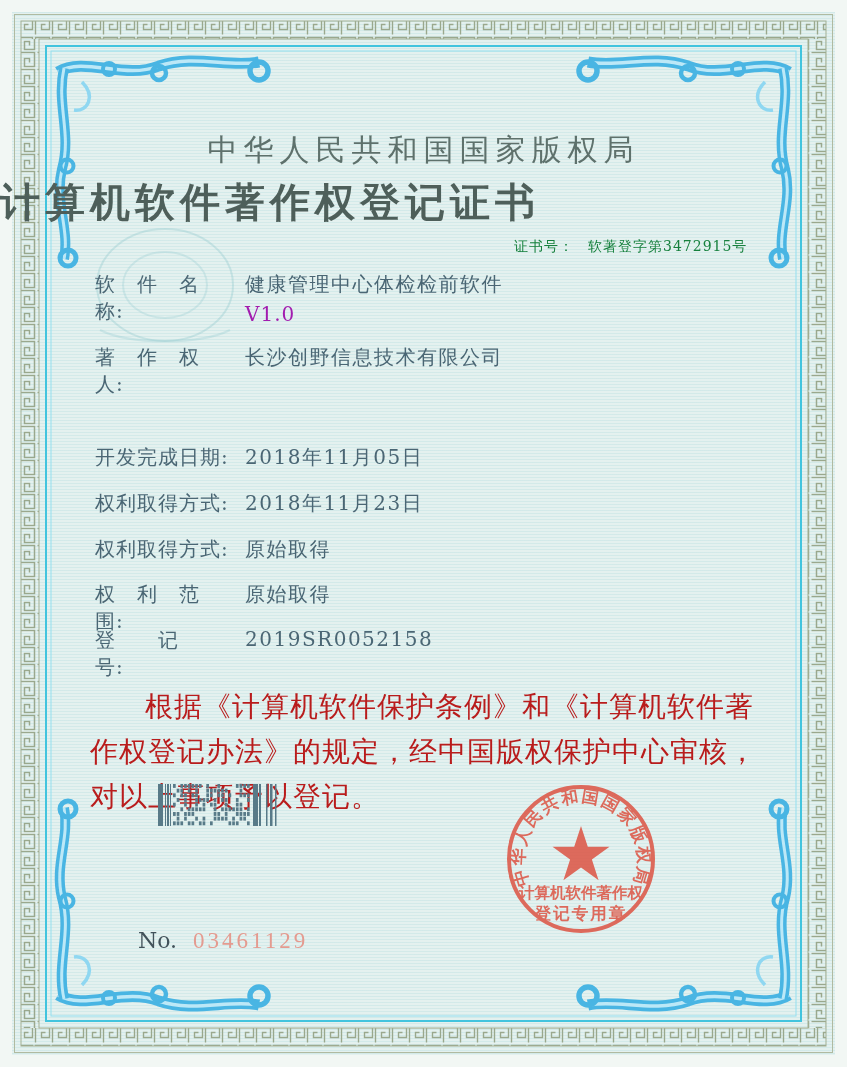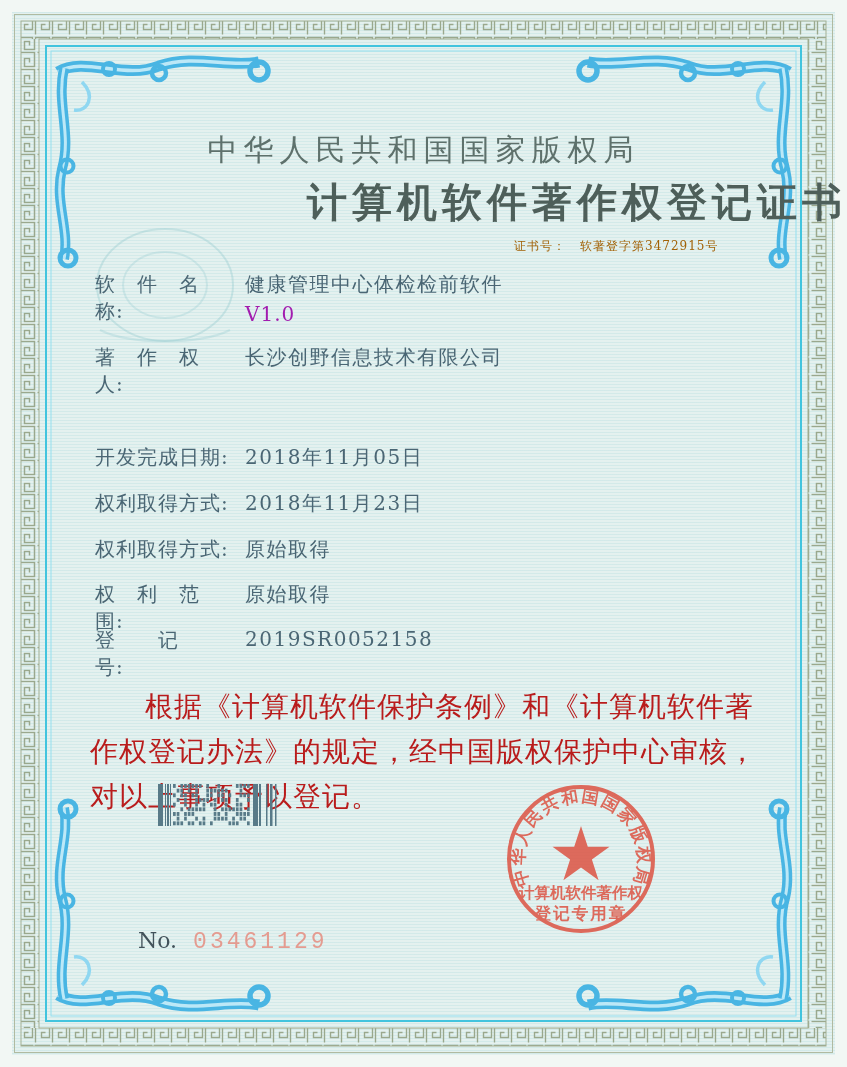--- a/index.html
+++ b/index.html
@@ -18,26 +18,26 @@
       rgba(255,255,255,0) 1px, rgba(255,255,255,0) 3px);
   }
   .decor { position:absolute; left:0; top:0; z-index:2; }
   .content { position:absolute; z-index:3; }
 
   .authority {
     position:absolute; left:0; top:130px; width:847px; text-align:center;
     font-size:30px; letter-spacing:6px; color:#5e716c; font-weight:500;
   }
   .cert-title {
-    position:absolute; left:0; top:175px; width:847px; text-align:right;
+    position:absolute; left:0; top:175px; width:847px; text-align:left;
     font-size:40px; letter-spacing:5px; color:#4e5f5a; font-weight:bold;
   }
   .cert-no-line {
     position:absolute; left:514px; top:238px;
-    font-size:12px; color:#a16207; letter-spacing:1px;
+    font-size:14px; color:#15803d; letter-spacing:1px;
   }
   .cert-no-line .val { margin-left:14px; }
 
   .field-row { position:absolute; left:95px; font-size:20px; color:#4a6674; }
   .field-row .lbl { display:inline-block; width:150px; letter-spacing:1px; }
   .field-row .val { position:absolute; left:150px; white-space:nowrap; letter-spacing:1.5px; }
   .value-line2 { position:absolute; left:245px; top:302px; font-size:20px; color:#a21caf; letter-spacing:1px; }
 
   .statement {
     position:absolute; left:90px; top:684px; width:678px;
@@ -51,21 +51,21 @@
 
   .issue-date {
     position:absolute; left:503px; top:926px;
     font-size:22px; color:#3f5560; letter-spacing:2px; font-weight:500;
   }
   .serial {
     position:absolute; left:138px; top:928px; font-size:22px; color:#42525a;
   }
   .serial .num {
     margin-left:16px; color:#e49b90; letter-spacing:3px;
-    font-family:Liberation Mono, monospace; font-size:23px;
+    font-family:Liberation Serif, serif; font-size:23px;
   }
 </style>
 </head>
 <body>
 
 <div class="page">
 
   <div class="paper-inner"></div>
 
   <svg class="decor" width="847" height="1067" viewBox="0 0 847 1067">

